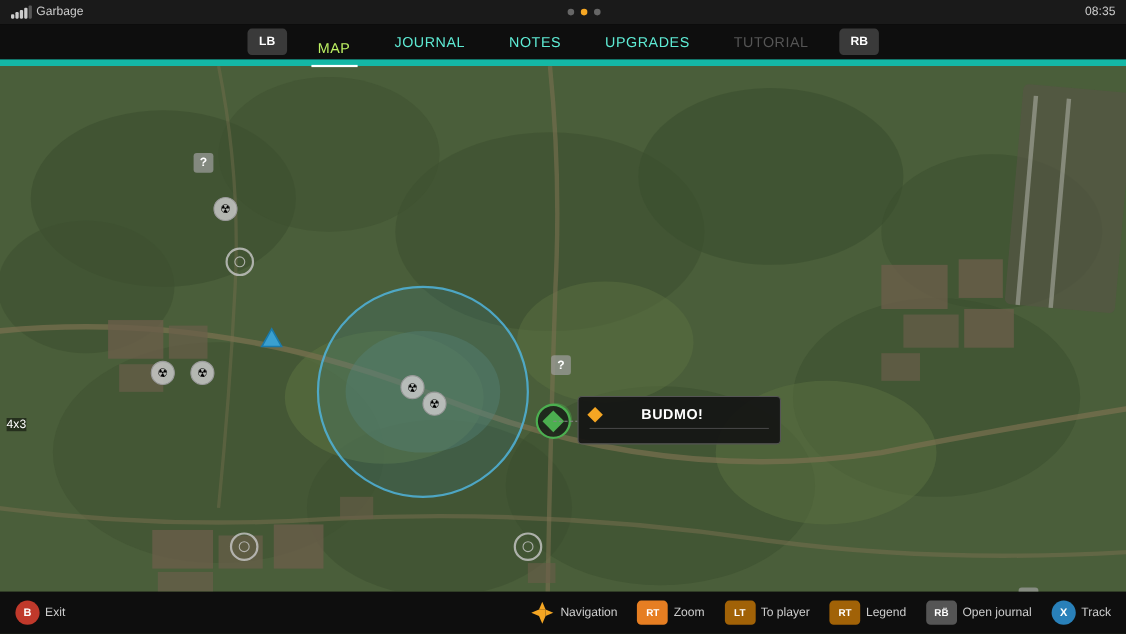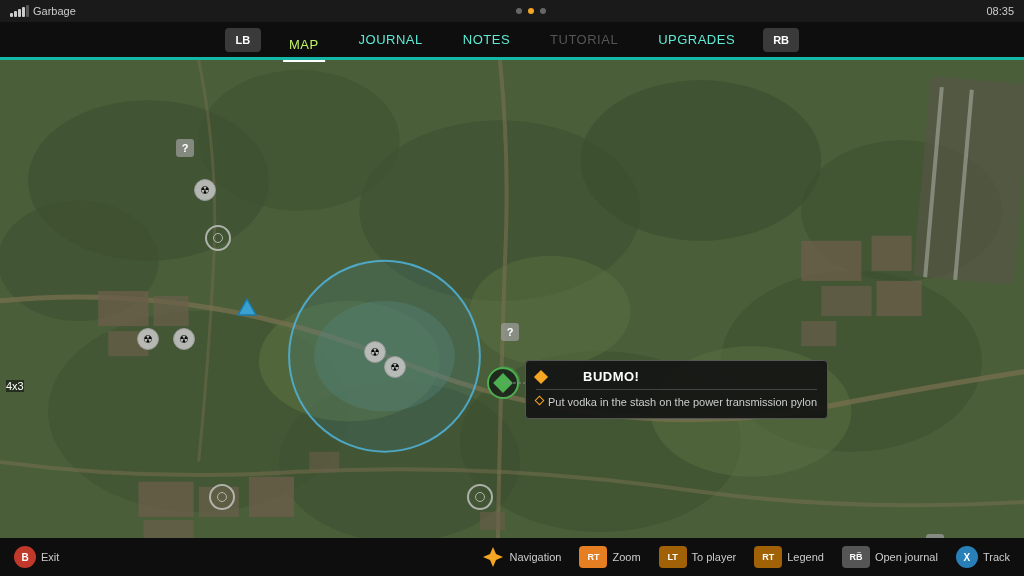--- a/index.html
+++ b/index.html
@@ -61,21 +61,21 @@
     #nav-bar {
       position: absolute;
       top: 22px; left: 0; right: 0;
       height: 38px;
       background: rgba(15,15,15,0.92);
       display: flex;
       align-items: center;
       justify-content: center;
       gap: 0;
       z-index: 100;
-      border-bottom: 3px solid #14b8a6;
+      border-bottom: 6px solid #14b8a6;
     }
     .nav-bumper {
       width: 36px;
       height: 24px;
       border-radius: 4px;
       background: #3a3a3a;
       display: flex;
       align-items: center;
       justify-content: center;
       font-size: 11px;
@@ -350,25 +350,25 @@
 
   <div class="nav-tab active">
     <span>Map</span>
   </div>
   <div class="nav-tab">
     <span>Journal</span>
   </div>
   <div class="nav-tab">
     <span>Notes</span>
   </div>
+  <div class="nav-tab">
+    <span>Upgrades</span>
+  </div>
   <div class="nav-tab" style="color:#555">
     <span>Tutorial</span>
-  </div>
-  <div class="nav-tab">
-    <span>Upgrades</span>
   </div>
 
   <div class="nav-bumper">RB</div>
 </div>
 
 <div id="map-area">
   <div id="map-bg">
 
     <svg id="map-svg" viewBox="0 0 1024 476" preserveAspectRatio="xMidYMid slice">
 
@@ -458,24 +458,20 @@
     <svg style="position:absolute;top:0;left:0;width:100%;height:100%;pointer-events:none">
       <line x1="503" y1="323" x2="525" y2="323" stroke="#888" stroke-width="1" stroke-dasharray="3,2"></line>
     </svg>
 
     <div id="mission-tooltip" style="left:525px;top:300px">
       <div class="tooltip-header">
         <div class="tooltip-icon-diamond"></div>
         <span class="tooltip-title">BUDMO!</span>
       </div>
       <div class="tooltip-divider"></div>
-      <div class="tooltip-task">
-        <div class="tooltip-task-diamond"></div>
-        <span>Put vodka in the stash on the power transmission pylon</span>
-      </div>
     </div>
 
   </div>
 </div>
 
 <div id="bottom-bar">
 
   <div class="bottom-action">
     <div class="btn-circle btn-b">
       <span>B</span>

